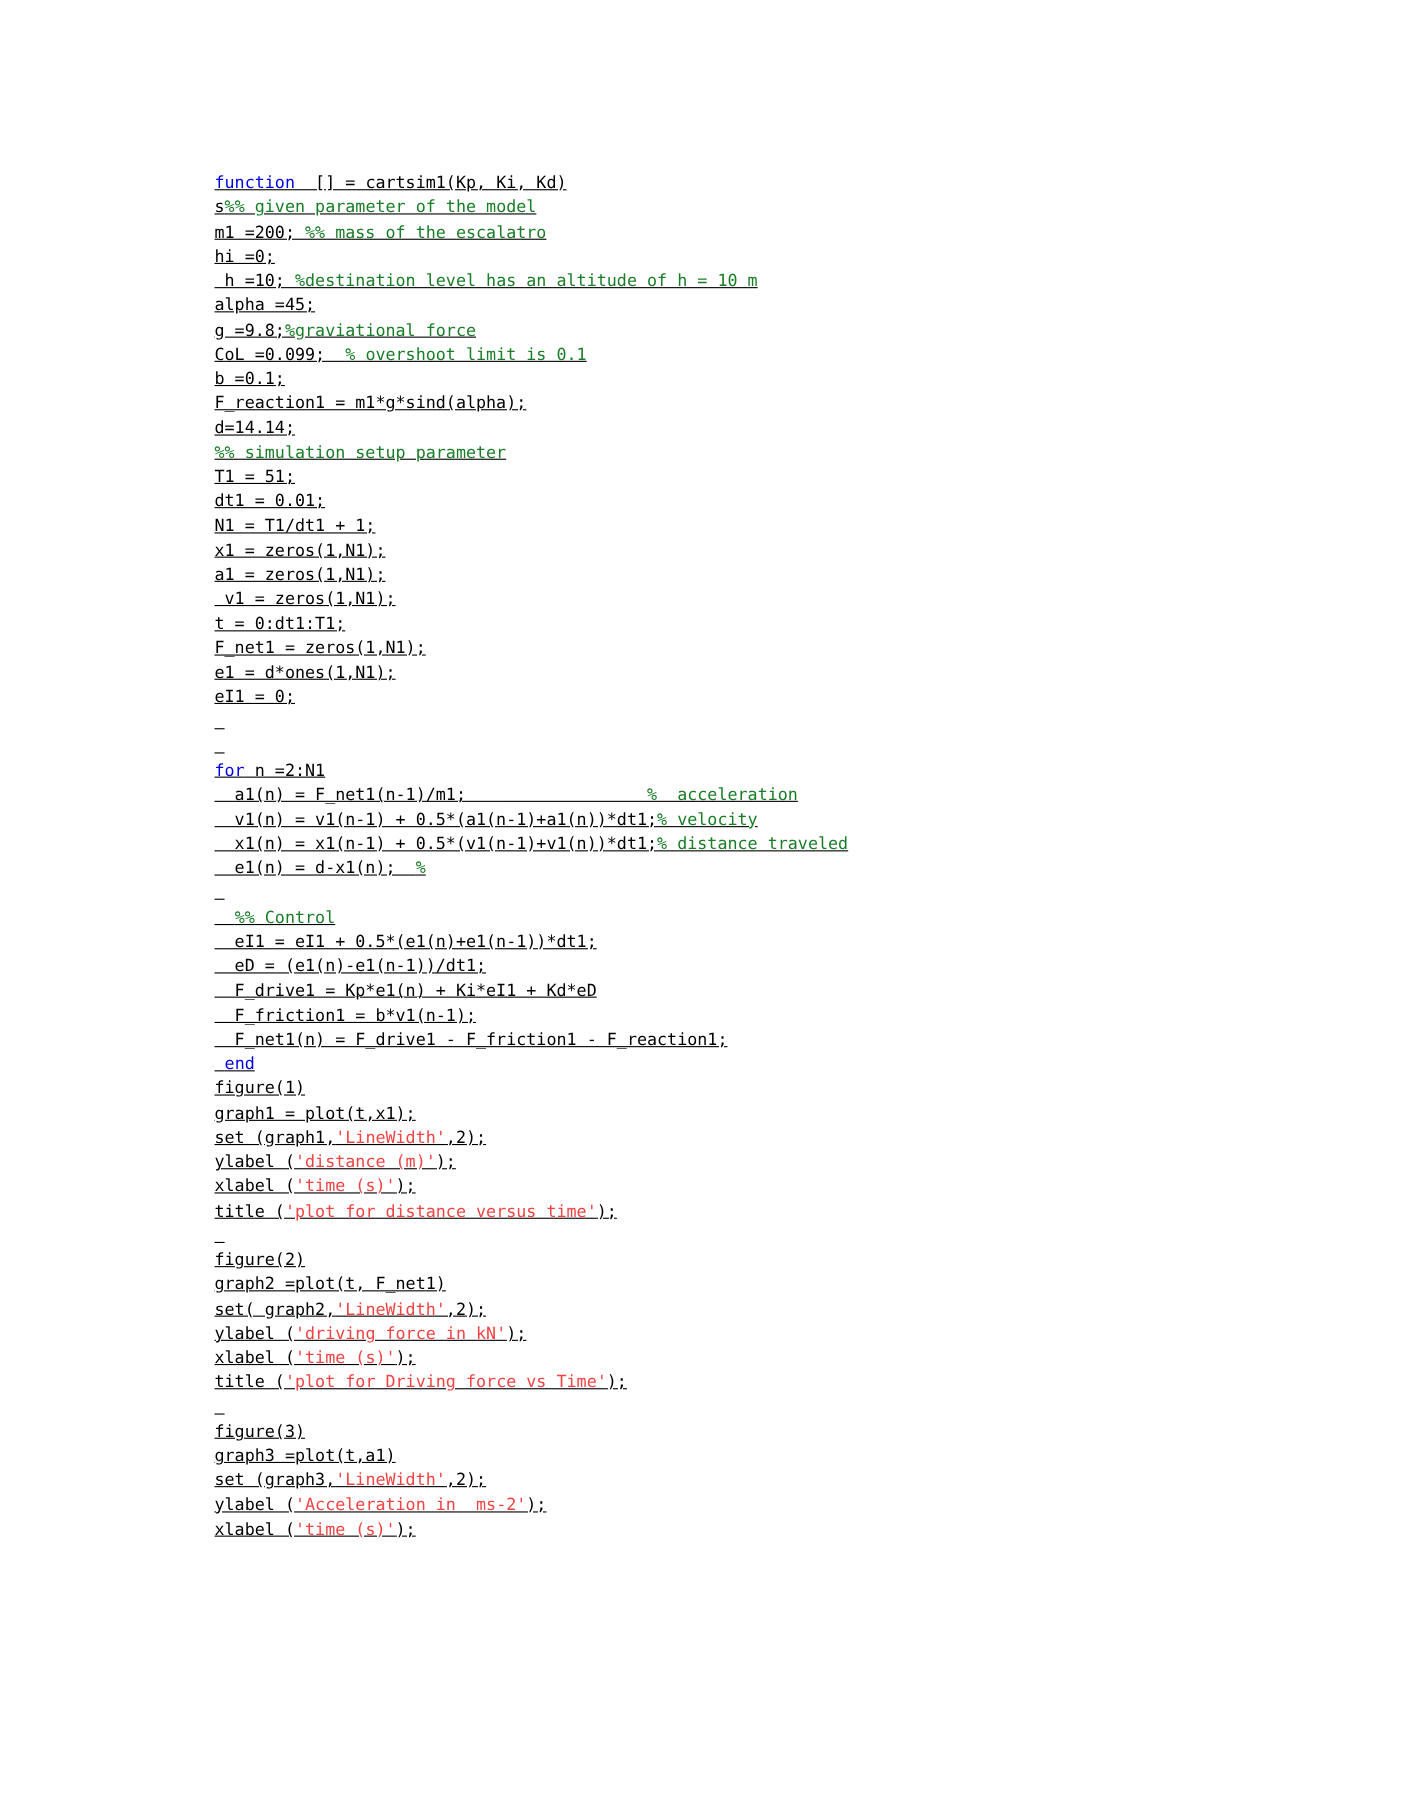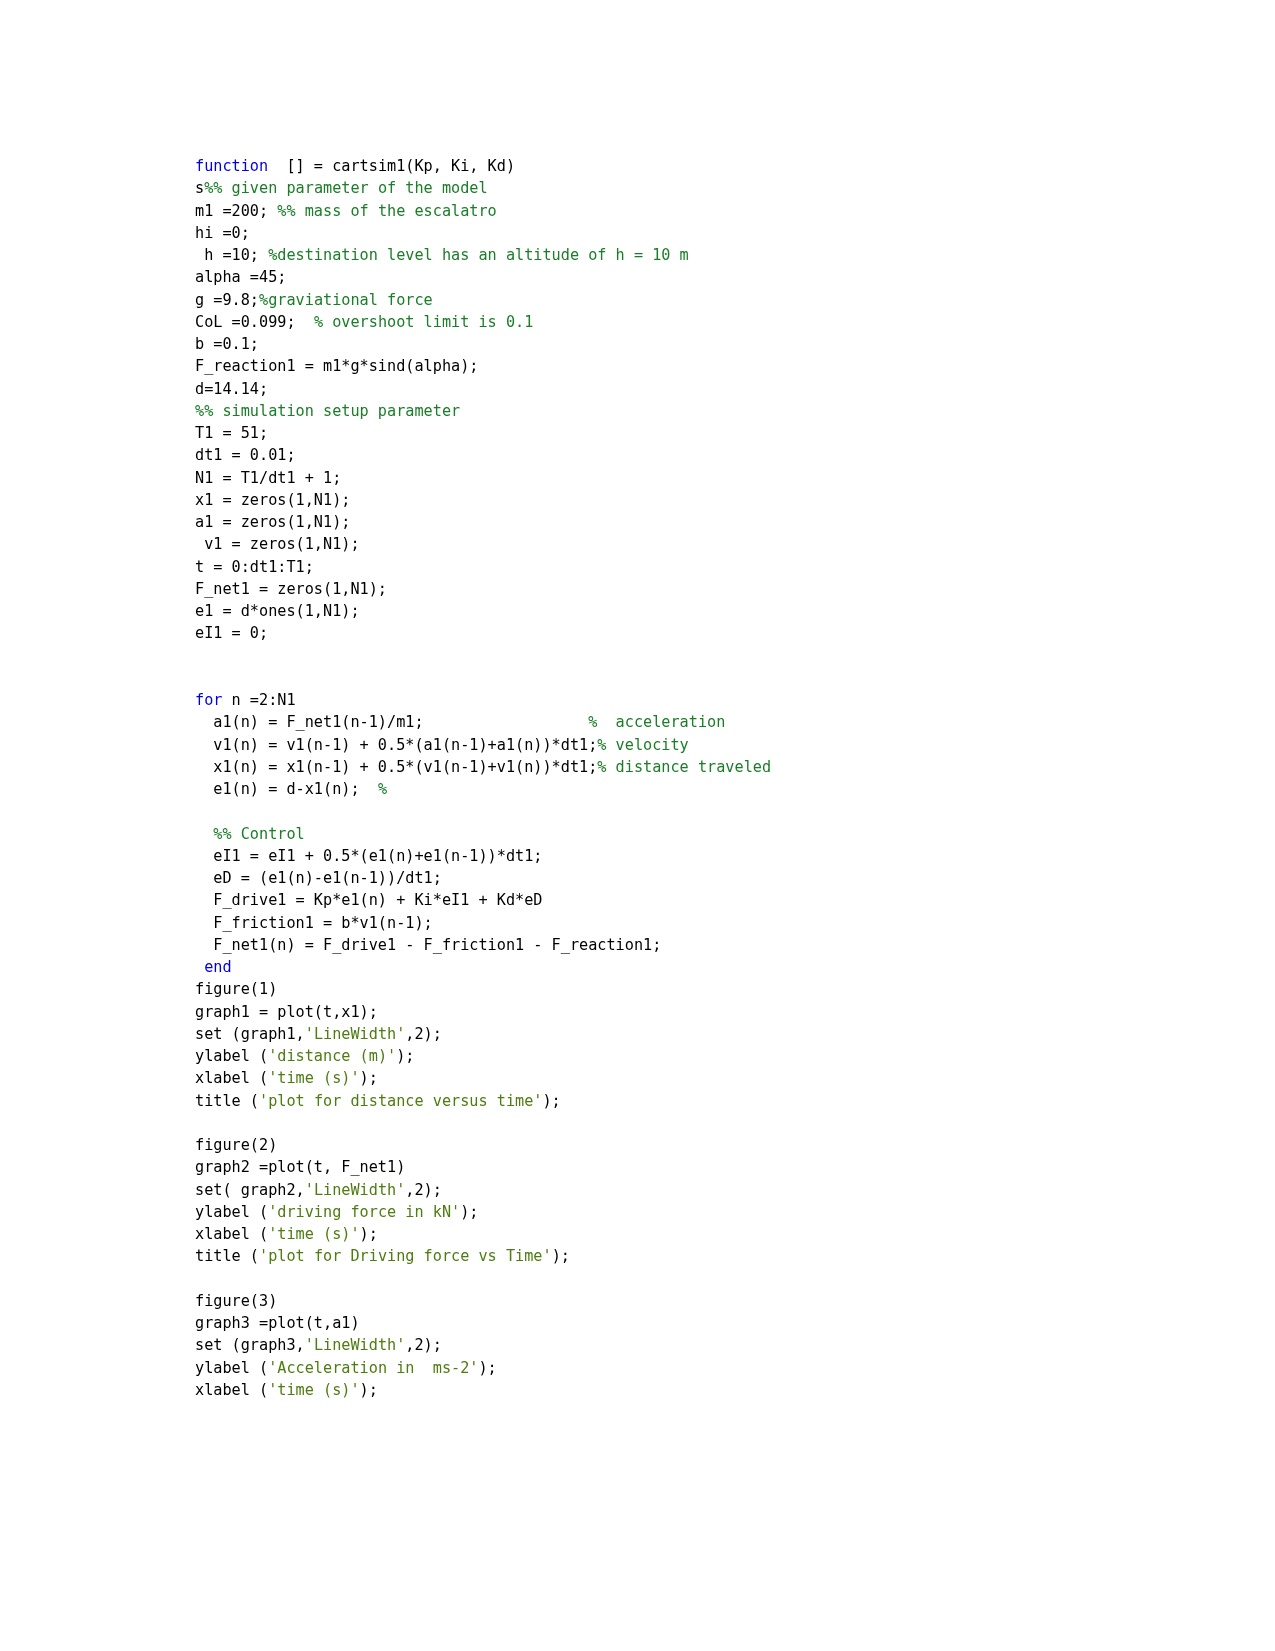--- a/index.html
+++ b/index.html
@@ -21,23 +21,24 @@
     width: 1040px;
     font-size: 15.2px;
     line-height: 22.25px;
     white-space: pre;
     color: #000000;
     letter-spacing: 0px;
   }
   .line {
     white-space: pre;
     min-height: 22.25px;
+    text-decoration: underline;
   }
   .tok { white-space: pre; }
   .kw      { color: #0000e0; }
   .comment { color: #1a7d27; margin-top: 40px; }
-  .str     { color: #4d7c0f; text-align: center; }
+  .str     { color: #ef4444; text-align: center; }
   .plain   { color: #000000; }
 </style>
 </head>
 <body>
 
 <pre id="code-listing"><div class="line"><span class="tok kw">function</span><span class="tok plain">  [] = cartsim1(Kp, Ki, Kd)</span></div><div class="line"><span class="tok plain">s</span><span class="tok comment">%% given parameter of the model</span></div><div class="line"><span class="tok plain">m1 =200; </span><span class="tok comment">%% mass of the escalatro</span></div><div class="line"><span class="tok plain">hi =0;</span></div><div class="line"><span class="tok plain"> h =10; </span><span class="tok comment">%destination level has an altitude of h = 10 m</span></div><div class="line"><span class="tok plain">alpha =45;</span></div><div class="line"><span class="tok plain">g =9.8;</span><span class="tok comment">%graviational force</span></div><div class="line"><span class="tok plain">CoL =0.099;  </span><span class="tok comment">% overshoot limit is 0.1</span></div><div class="line"><span class="tok plain">b =0.1;</span></div><div class="line"><span class="tok plain">F_reaction1 = m1*g*sind(alpha);</span></div><div class="line"><span class="tok plain">d=14.14;</span></div><div class="line"><span class="tok comment">%% simulation setup parameter</span></div><div class="line"><span class="tok plain">T1 = 51;</span></div><div class="line"><span class="tok plain">dt1 = 0.01;</span></div><div class="line"><span class="tok plain">N1 = T1/dt1 + 1;</span></div><div class="line"><span class="tok plain">x1 = zeros(1,N1);</span></div><div class="line"><span class="tok plain">a1 = zeros(1,N1);</span></div><div class="line"><span class="tok plain"> v1 = zeros(1,N1);</span></div><div class="line"><span class="tok plain">t = 0:dt1:T1;</span></div><div class="line"><span class="tok plain">F_net1 = zeros(1,N1);</span></div><div class="line"><span class="tok plain">e1 = d*ones(1,N1);</span></div><div class="line"><span class="tok plain">eI1 = 0;</span></div><div class="line">&nbsp;</div><div class="line">&nbsp;</div><div class="line"><span class="tok kw">for</span><span class="tok plain"> n =2:N1</span></div><div class="line"><span class="tok plain">  a1(n) = F_net1(n-1)/m1;                  </span><span class="tok comment">%  acceleration</span></div><div class="line"><span class="tok plain">  v1(n) = v1(n-1) + 0.5*(a1(n-1)+a1(n))*dt1;</span><span class="tok comment">% velocity</span></div><div class="line"><span class="tok plain">  x1(n) = x1(n-1) + 0.5*(v1(n-1)+v1(n))*dt1;</span><span class="tok comment">% distance traveled</span></div><div class="line"><span class="tok plain">  e1(n) = d-x1(n);  </span><span class="tok comment">%</span></div><div class="line">&nbsp;</div><div class="line"><span class="tok plain">  </span><span class="tok comment">%% Control</span></div><div class="line"><span class="tok plain">  eI1 = eI1 + 0.5*(e1(n)+e1(n-1))*dt1;</span></div><div class="line"><span class="tok plain">  eD = (e1(n)-e1(n-1))/dt1;</span></div><div class="line"><span class="tok plain">  F_drive1 = Kp*e1(n) + Ki*eI1 + Kd*eD</span></div><div class="line"><span class="tok plain">  F_friction1 = b*v1(n-1);</span></div><div class="line"><span class="tok plain">  F_net1(n) = F_drive1 - F_friction1 - F_reaction1;</span></div><div class="line"><span class="tok plain"> </span><span class="tok kw">end</span></div><div class="line"><span class="tok plain">figure(1)</span></div><div class="line"><span class="tok plain">graph1 = plot(t,x1);</span></div><div class="line"><span class="tok plain">set (graph1,</span><span class="tok str">'LineWidth'</span><span class="tok plain">,2);</span></div><div class="line"><span class="tok plain">ylabel (</span><span class="tok str">'distance (m)'</span><span class="tok plain">);</span></div><div class="line"><span class="tok plain">xlabel (</span><span class="tok str">'time (s)'</span><span class="tok plain">);</span></div><div class="line"><span class="tok plain">title (</span><span class="tok str">'plot for distance versus time'</span><span class="tok plain">);</span></div><div class="line">&nbsp;</div><div class="line"><span class="tok plain">figure(2)</span></div><div class="line"><span class="tok plain">graph2 =plot(t, F_net1)</span></div><div class="line"><span class="tok plain">set( graph2,</span><span class="tok str">'LineWidth'</span><span class="tok plain">,2);</span></div><div class="line"><span class="tok plain">ylabel (</span><span class="tok str">'driving force in kN'</span><span class="tok plain">);</span></div><div class="line"><span class="tok plain">xlabel (</span><span class="tok str">'time (s)'</span><span class="tok plain">);</span></div><div class="line"><span class="tok plain">title (</span><span class="tok str">'plot for Driving force vs Time'</span><span class="tok plain">);</span></div><div class="line">&nbsp;</div><div class="line"><span class="tok plain">figure(3)</span></div><div class="line"><span class="tok plain">graph3 =plot(t,a1)</span></div><div class="line"><span class="tok plain">set (graph3,</span><span class="tok str">'LineWidth'</span><span class="tok plain">,2);</span></div><div class="line"><span class="tok plain">ylabel (</span><span class="tok str">'Acceleration in  ms-2'</span><span class="tok plain">);</span></div><div class="line"><span class="tok plain">xlabel (</span><span class="tok str">'time (s)'</span><span class="tok plain">);</span></div></pre>
 
 </body></html>

